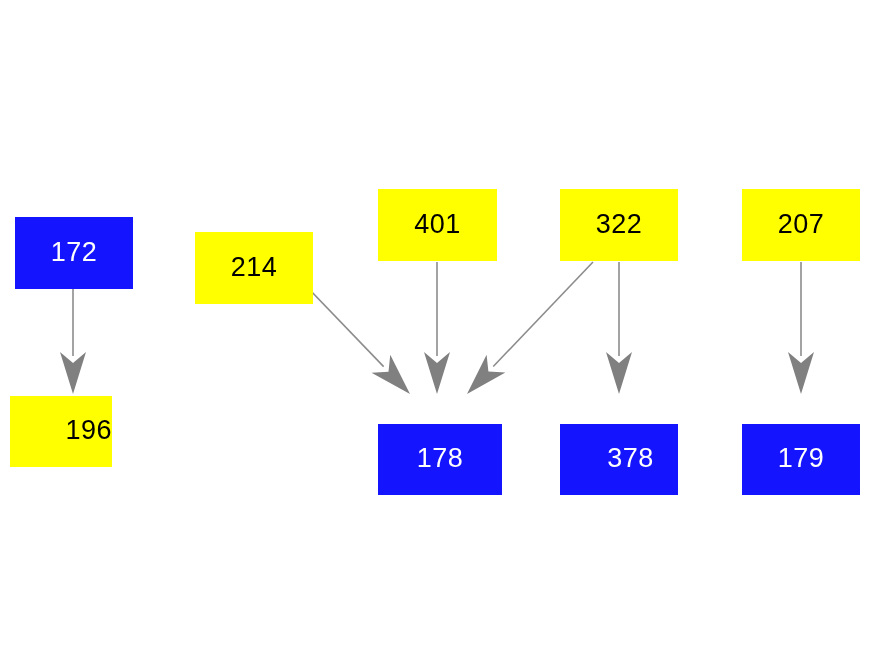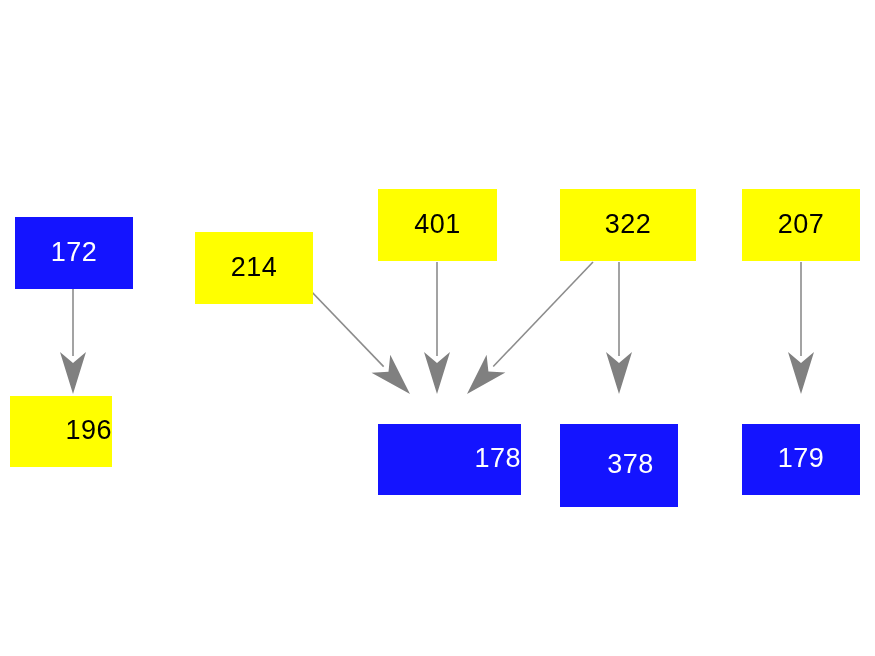--- a/index.html
+++ b/index.html
@@ -76,37 +76,37 @@
   </div>
 
   <div class="node node-yellow" style="left:195px; top:189px; width:118px; height:72px;margin-top:43px;">
     <span class="node-label">214</span>
   </div>
 
   <div class="node node-yellow" style="left:378px; top:189px; width:119px; height:72px;">
     <span class="node-label">401</span>
   </div>
 
-  <div class="node node-yellow" style="left:560px; top:189px; width:136px; height:72px;">
+  <div class="node node-yellow" style="left:560px; top:189px; width:118px; height:72px;">
     <span class="node-label">322</span>
   </div>
 
   <div class="node node-yellow" style="left:742px; top:189px; width:118px; height:72px;">
     <span class="node-label">207</span>
   </div>
 
   <div class="node node-yellow" style="left:10px; top:396px; width:102px; height:71px;justify-content:flex-end;">
     <span class="node-label">196</span>
   </div>
 
-  <div class="node node-blue" style="left:378px; top:396px; width:143px; height:71px;justify-content:flex-end;">
+  <div class="node node-blue" style="left:378px; top:396px; width:124px; height:71px;">
     <span class="node-label">178</span>
   </div>
 
-  <div class="node node-blue" style="left:560px; top:396px; width:118px; height:83px;padding-left:23px;">
+  <div class="node node-blue" style="left:560px; top:396px; width:118px; height:71px;padding-left:23px;">
     <span class="node-label">378</span>
   </div>
 
   <div class="node node-blue" style="left:742px; top:396px; width:118px; height:71px;">
     <span class="node-label">179</span>
   </div>
 
 </div>
 
 </body></html>

